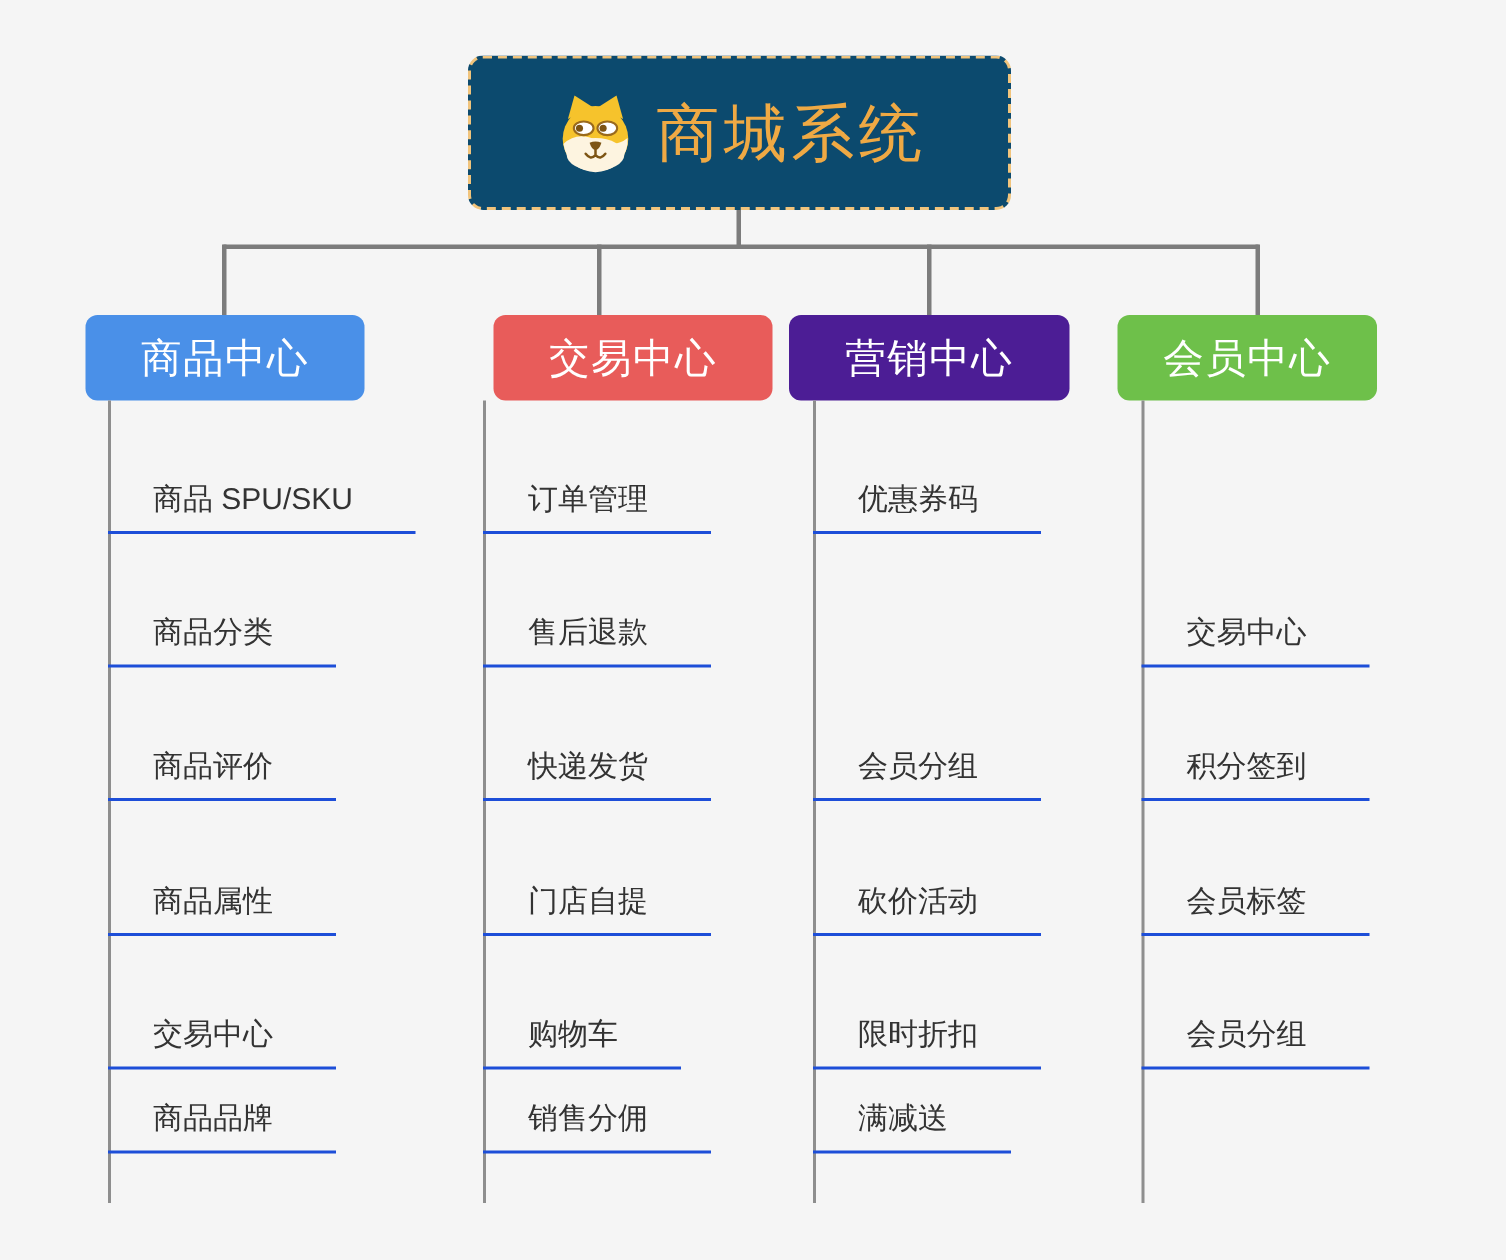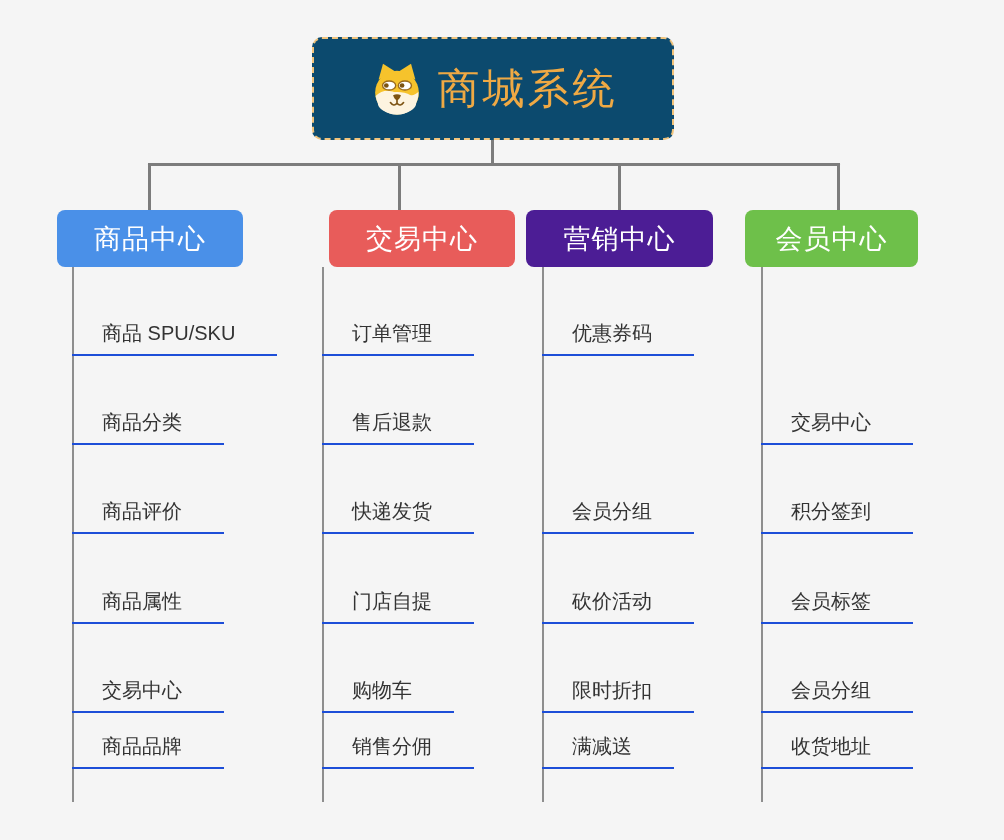--- a/index.html
+++ b/index.html
@@ -136,15 +136,14 @@
   <div class="item colx2 row0">优惠券码</div>
   <div class="item colx2 row2">会员分组</div>
   <div class="item colx2 row3">砍价活动</div>
   <div class="item colx2 row4">限时折扣</div>
   <div class="item colx2 row5">满减送</div>
 
   <div class="item colx3 row1">交易中心</div>
   <div class="item colx3 row2">积分签到</div>
   <div class="item colx3 row3">会员标签</div>
   <div class="item colx3 row4">会员分组</div>
-  <div class="item colx3 row5">收货地址</div>
 
 </div>
 
 </body></html>

